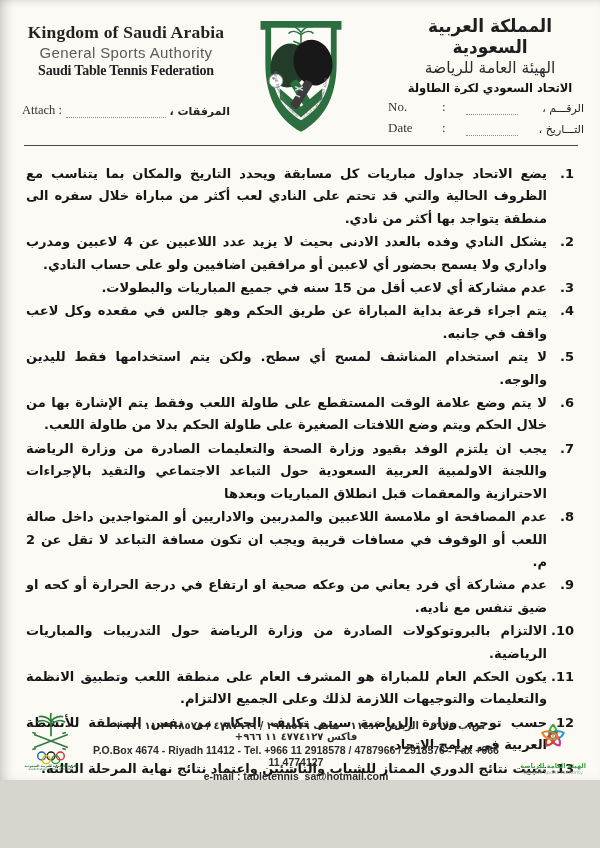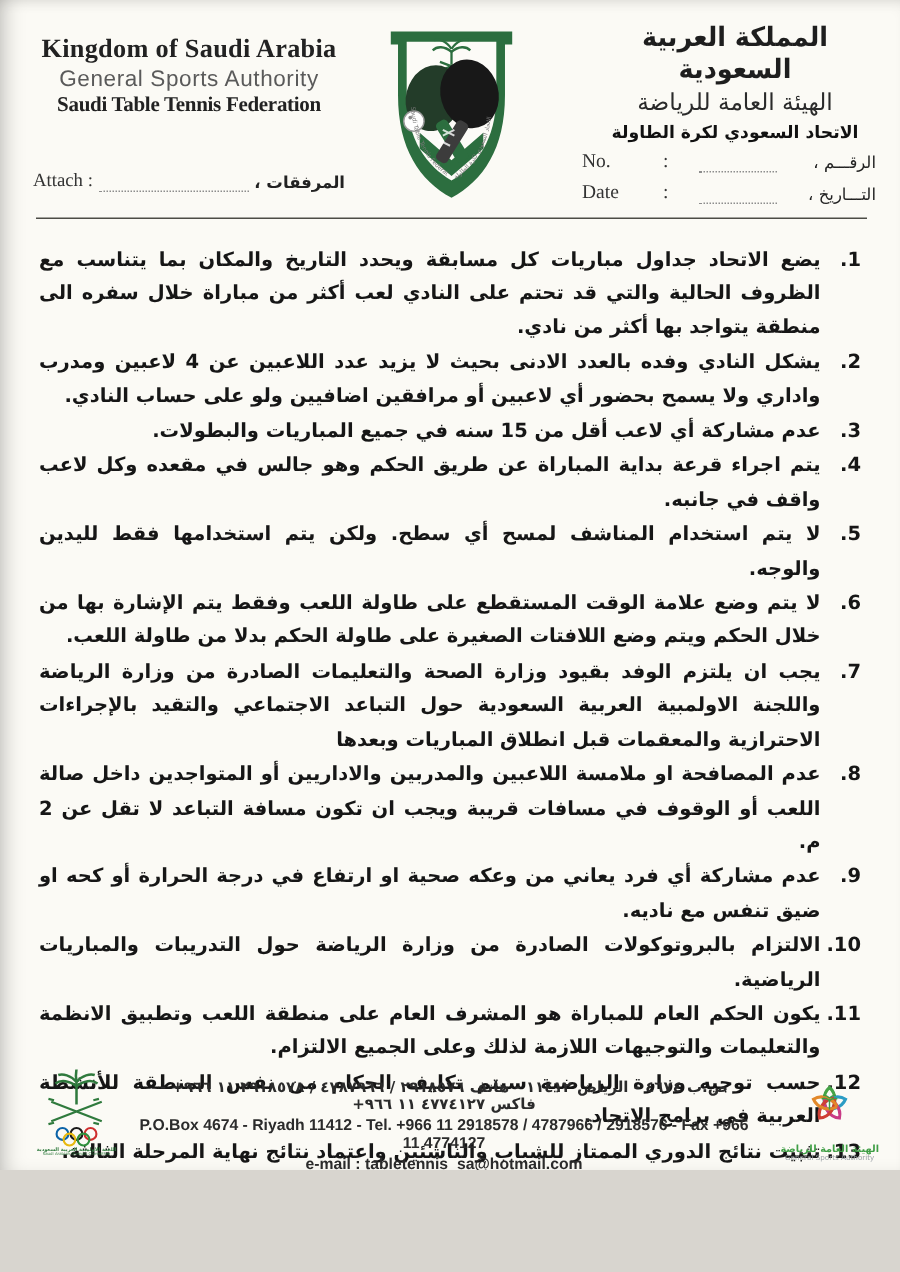--- a/index.html
+++ b/index.html
@@ -5,21 +5,21 @@
   html,body{margin:0;padding:0;}
   body{width:600px;height:848px;background:#d8d5cf;font-family:"DejaVu Sans",sans-serif;}
   .page{position:relative;width:600px;height:780px;background:#fbfaf5;overflow:hidden;
         box-shadow:inset 10px 0 14px -8px rgba(0,0,0,.25), inset 0 6px 10px -6px rgba(0,0,0,.12);}
   
   .header{position:absolute;top:0;left:0;right:0;height:146px;}
   .hdr-left{position:absolute;left:18px;top:22px;width:216px;text-align:center;color:#222;}
   .hdr-left .l1{font-family:"Liberation Serif",serif;font-weight:bold;font-size:17.5px;letter-spacing:.2px;}
   .hdr-left .l2{font-family:"Liberation Sans",sans-serif;font-size:15px;color:#5a5a5a;letter-spacing:.4px;margin-top:1px;}
   .hdr-left .l3{font-family:"Liberation Serif",serif;font-weight:bold;font-size:14px;letter-spacing:-.2px;margin-top:2px;}
-  .attach-row{position:absolute;left:22px;top:113px;width:208px;display:flex;align-items:flex-end;gap:4px;}
+  .attach-row{position:absolute;left:22px;top:103px;width:208px;display:flex;align-items:flex-end;gap:4px;}
   .attach-row .en{font-family:"Liberation Serif",serif;font-size:12.5px;color:#333;white-space:nowrap;}
   .leader{flex:1;border-bottom:1.5px dotted #8d8d8d;height:11px;}
   .attach-row .ar{font-size:11px;font-weight:bold;color:#222;white-space:nowrap;direction:rtl;}
   .logo-center{position:absolute;left:248px;top:10px;}
   .hdr-right{position:absolute;right:16px;top:16px;width:188px;text-align:center;color:#1e1e1e;direction:rtl;}
   .hdr-right .a1{font-size:17px;font-weight:bold;transform:scaleY(1.05);letter-spacing:-.5px;}
   .hdr-right .a2{font-size:15.5px;margin-top:3px;color:#2a2a2a;}
   .hdr-right .a3{font-size:11.5px;font-weight:bold;margin-top:4px;color:#111;}
   .nodate{position:absolute;right:16px;top:94px;width:196px;}
   .nd-row{display:flex;align-items:flex-end;gap:20px;height:21px;}

